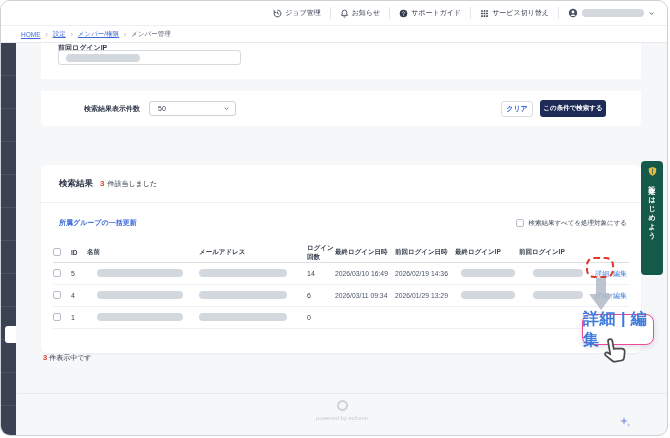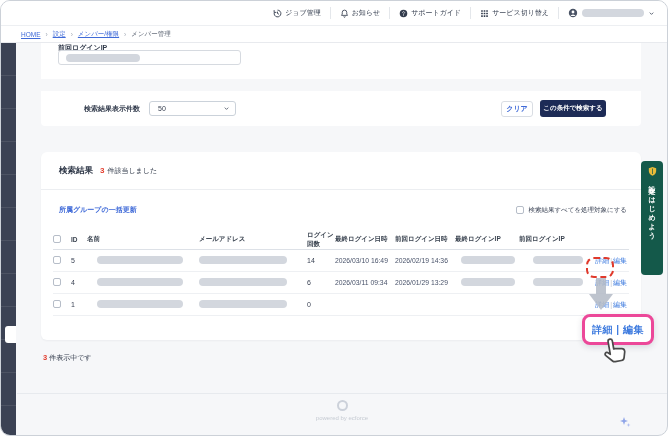--- a/index.html
+++ b/index.html
@@ -51,21 +51,21 @@
   .select { margin-left:9px; width:87px; height:15px; border:1px solid #cbd2da; border-radius:3px;
             display:flex; align-items:center; justify-content:space-between; padding:0 5px 0 8px;
             font-size:7px; color:#333c4d; background:#fff; cursor:pointer; }
   .btn-clear { margin-left:auto; width:32px; height:16px; background:#fff; border:1px solid #d9dde3;
                border-radius:3px; font-size:7px; font-weight:bold; color:#3f6ad8; cursor:pointer;
                font-family:inherit; }
   .btn-submit { margin-left:7px; width:66px; height:17px; background:#1d2b56; border:none; border-radius:3px;
                 font-size:6.5px; font-weight:bold; color:#fff; cursor:pointer; font-family:inherit; white-space:nowrap; }
 
   
-  .results { position:absolute; left:40px; top:151px; width:600px; height:188px; background:#fff;
+  .results { position:absolute; left:40px; top:164px; width:600px; height:188px; background:#fff;
              border-radius:6px; box-shadow:0 1px 2px rgba(31,41,55,.05); z-index:2; }
   .res-header { height:38px; display:flex; align-items:center; padding-left:18px; border-bottom:1px solid #eceef1; }
   .res-title { font-size:8.5px; font-weight:bold; color:#2f3848; }
   .res-count { font-size:8px; font-weight:bold; color:#e23b2c; margin-left:7px; margin-right:3px; }
   .res-suffix { font-size:7px; color:#2f3848; }
   .res-tools { height:40px; display:flex; align-items:center; justify-content:space-between; padding:0 14px 0 18px; }
   .bulk-link { font-size:7px; font-weight:bold; color:#3f6ad8; cursor:pointer; text-decoration:none; }
   .selectall { display:flex; align-items:center; gap:4px; font-size:6.5px; color:#3a4254; cursor:pointer; }
   .cb { width:8px; height:8px; border:1px solid #b6bdc8; border-radius:2px; background:#fff; display:inline-block; flex:none; }
 
@@ -105,22 +105,22 @@
                border-radius:4px; display:flex; flex-direction:column; align-items:center; gap:3px;
                padding-top:5px; cursor:pointer; z-index:40; }
   .setup-tab .vtext { writing-mode:vertical-rl; font-size:7px; font-weight:bold; color:#fff;
                       letter-spacing:1px; line-height:1; }
 
   
   .red-dash { position:absolute; left:585px; top:256px; width:28px; height:21px;
               border:2px dashed #e0392b; border-radius:8px; z-index:50; }
   .big-arrow { position:absolute; left:586px; top:277px; z-index:50; }
   .callout { position:absolute; left:581px; top:313px; width:72px; height:31px; background:#fff;
-             border:3px solid #ec4899; border-radius:8px; box-shadow:0 2px 6px rgba(40,50,70,.15);
-             display:flex; align-items:center; justify-content:center; font-size:10px; font-weight:bold;
+             border:1px solid #ec4899; border-radius:8px; box-shadow:0 2px 6px rgba(40,50,70,.15);
+             display:flex; align-items:center; justify-content:center; font-size:16px; font-weight:bold;
              color:#3e7bdf; letter-spacing:.5px; z-index:51; }
   .hand { position:absolute; left:598px; top:334px; transform:rotate(-10deg); z-index:52; }
 
   svg { display:block; }
 </style>
 </head>
 <body>
 
 <div class="window">
 

